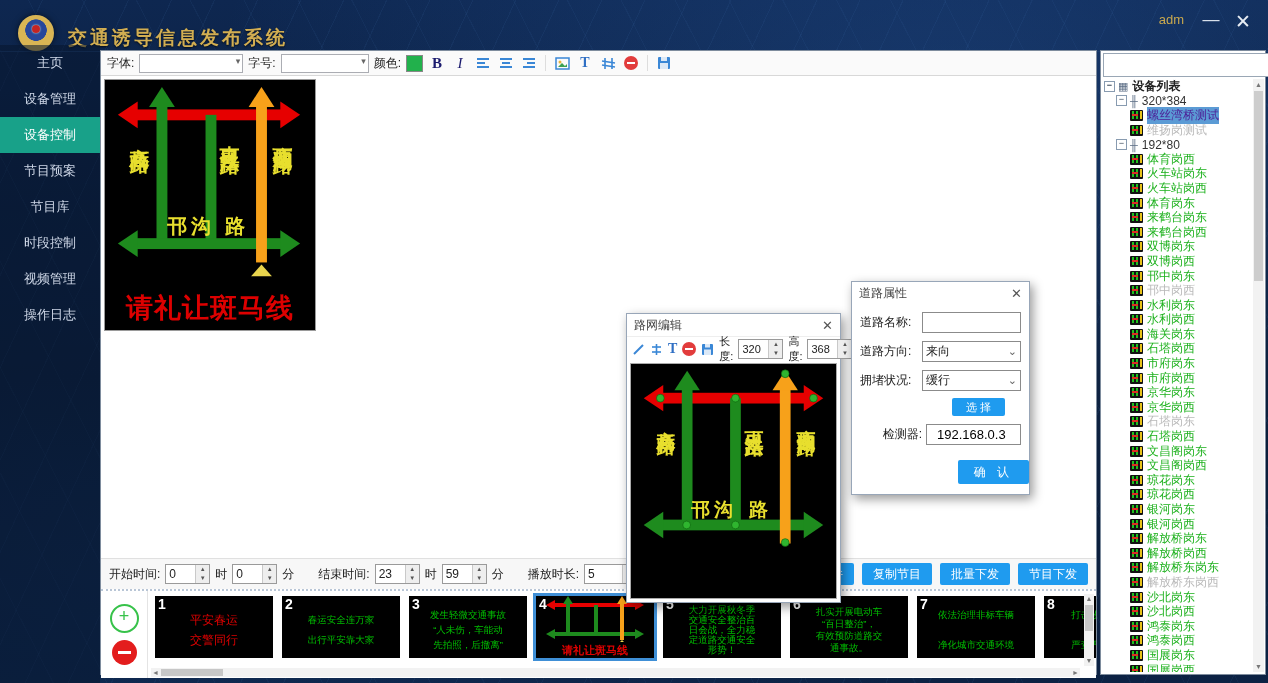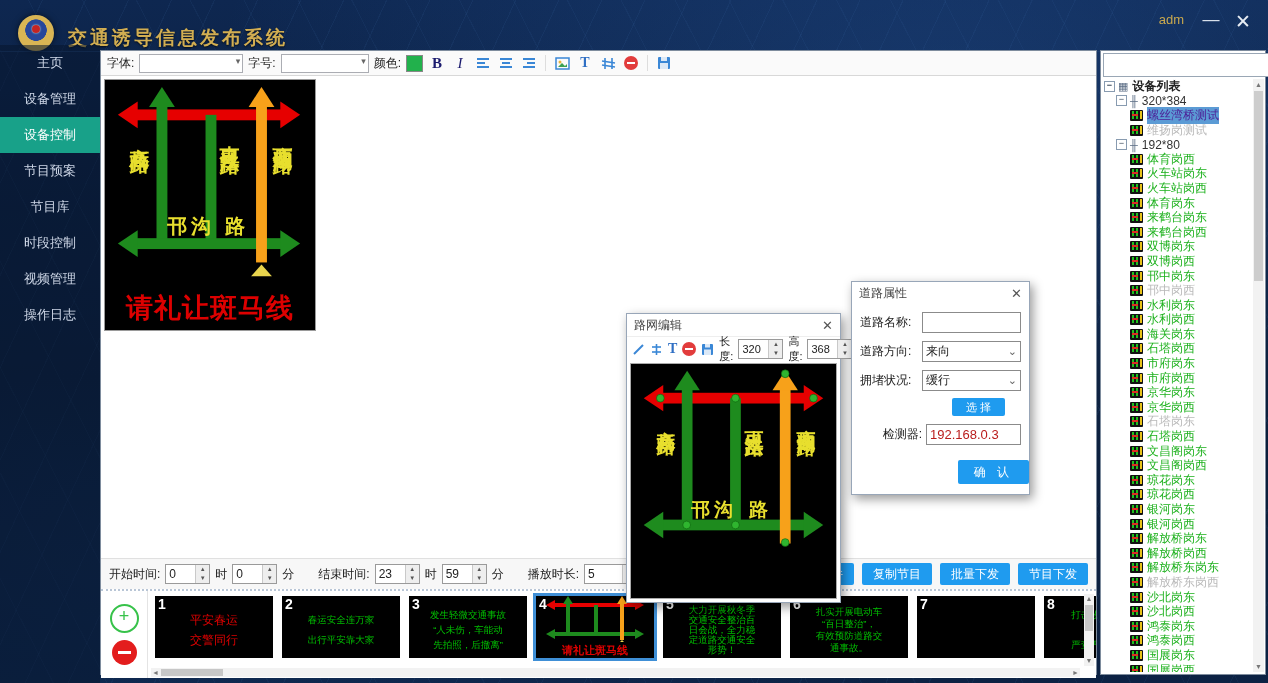--- a/index.html
+++ b/index.html
@@ -98,22 +98,22 @@
   .dlg{position:absolute;background:#fff;border:1px solid #98a6b8;box-shadow:3px 4px 10px rgba(0,0,0,.4);z-index:10;}
   .dlg-title{height:22px;display:flex;align-items:center;padding:0 7px;font-size:12px;color:#444;}
   .dlg-x{margin-left:auto;color:#555;font-size:13px;}
   .dlg-roadnet{left:525px;top:197px;width:213px;height:288px;margin-top:40px;}
   .rn-toolbar{height:24px;display:flex;align-items:center;gap:5px;padding:0 5px;border-top:1px solid #eee;
     font-size:11px;color:#222;}
   .rn-canvas{position:relative;margin:2px 3px;background:#000;height:234px;border:1px solid #aaa;}
   .dlg-props{left:750px;top:205px;width:177px;height:212px;}
   .prop-row{display:flex;align-items:center;margin:8px 8px 0 8px;font-size:12px;color:#222;}
   .prop-label{width:62px;flex:none;}
-  .prop-input{flex:1;height:19px;border:1px solid #8b8b8b;background:#fff;padding:0 3px;
-    font-size:12px;line-height:19px;color:#b91c1c;}
+  .prop-input{flex:1;height:19px;border:1px solid #8b8b8b;background:#fff;padding:0 10px;
+    font-size:12px;line-height:19px;color:#000000;}
   .prop-select{flex:1;height:19px;border:1px solid #8b8b8b;background:#fff;position:relative;
     padding:0 3px;line-height:19px;}
   .prop-select::after{content:"⌄";position:absolute;right:3px;top:0px;color:#666;font-size:11px;}
   .prop-btn-row{display:flex;justify-content:flex-end;margin:7px 24px 0 8px;}
   .prop-btn-row .blue-btn{height:18px;padding:0 14px;font-size:11px;}
   .confirm-row{display:flex;justify-content:flex-end;margin-top:15px;}
   .confirm-row .blue-btn{height:24px;padding:0 16px;letter-spacing:4px;}
   
   .right-panel{position:absolute;left:1100px;top:50px;width:166px;height:625px;background:#fff;
     border:1px solid #7e8c9d;box-sizing:border-box;}
@@ -492,20 +492,25 @@
             <div class="thumb-lines c-green">
               <div>扎实开展电动车</div>
               <div>“百日整治”，</div>
               <div>有效预防道路交</div>
               <div>通事故。</div>
             </div>
 
           </div>
           <div class="thumb">
             <span class="thumb-num">7</span>
+            <div class="thumb-lines c-green">
+              <div>依法治理非标车辆</div>
+              <div></div>
+              <div>净化城市交通环境</div>
+            </div>
 
           </div>
           <div class="thumb">
             <span class="thumb-num">8</span>
             <div class="thumb-lines c-green">
               <div>打击改装“炸街”</div>
               <div></div>
               <div>严查严处“机车”</div>
             </div>
 

